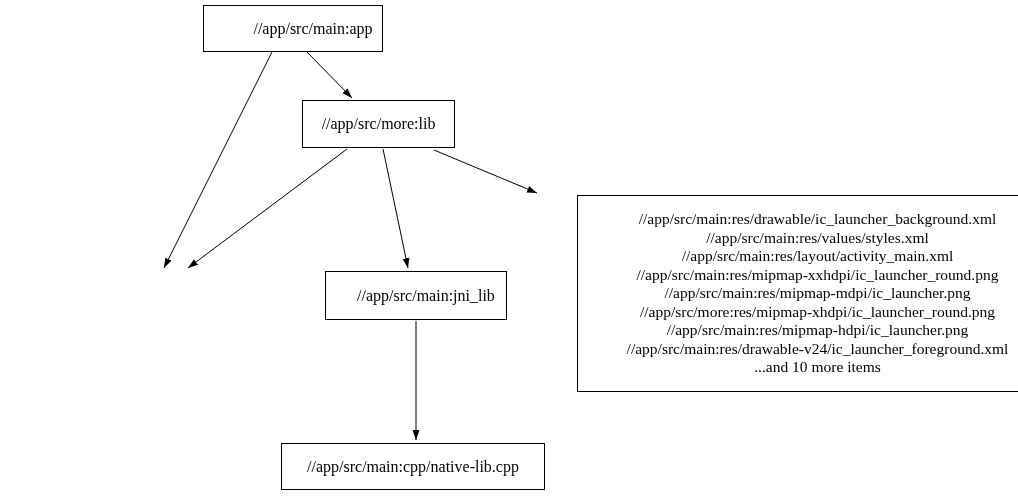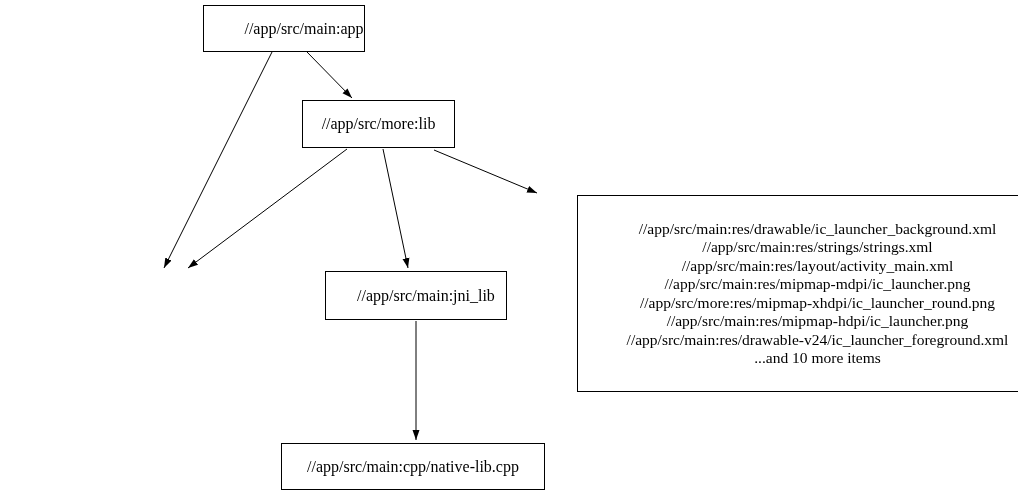--- a/index.html
+++ b/index.html
@@ -29,21 +29,21 @@
     text-align: center;
     font-size: 16px;
     white-space: nowrap;
   }
   .node.multiline {
     flex-direction: column;
     line-height: 18.5px;
     font-size: 15.5px;
     margin-left: 44px;
   }
-  .n-app      { left: 203px; top: 5px;   width: 162px; height: 47px; padding-left: 40px; }
+  .n-app      { left: 203px; top: 5px;   width: 180px; height: 47px; padding-left: 40px; }
   .n-lib      { left: 302px; top: 100px; width: 153px; height: 48px; }
   .n-manifest { left: 6px;   top: 271px; width: 294px; height: 49px; }
   .n-jnilib   { left: 325px; top: 271px; width: 182px; height: 49px; padding-left: 20px; }
   .n-res      { left: 533px; top: 195px; width: 481px; height: 197px; }
   .n-native   { left: 281px; top: 443px; width: 264px; height: 47px; }
 </style>
 </head>
 <body>
 
 <div class="canvas">
@@ -64,22 +64,23 @@
 
   <div class="node n-app">//app/src/main:app</div>
 
   <div class="node n-lib">//app/src/more:lib</div>
 
 
   <div class="node n-jnilib">//app/src/main:jni_lib</div>
 
   <div class="node multiline n-res">
     <div>//app/src/main:res/drawable/ic_launcher_background.xml</div>
-    <div>//app/src/main:res/strings/strings.xml</div>
+    <div>//app/src/main:res/values/styles.xml</div>
     <div>//app/src/main:res/layout/activity_main.xml</div>
+    <div>//app/src/main:res/mipmap-xxhdpi/ic_launcher_round.png</div>
     <div>//app/src/main:res/mipmap-mdpi/ic_launcher.png</div>
     <div>//app/src/more:res/mipmap-xhdpi/ic_launcher_round.png</div>
     <div>//app/src/main:res/mipmap-hdpi/ic_launcher.png</div>
     <div>//app/src/main:res/drawable-v24/ic_launcher_foreground.xml</div>
     <div>...and 10 more items</div>
   </div>
 
   <div class="node n-native">//app/src/main:cpp/native-lib.cpp</div>
 
 </div>

